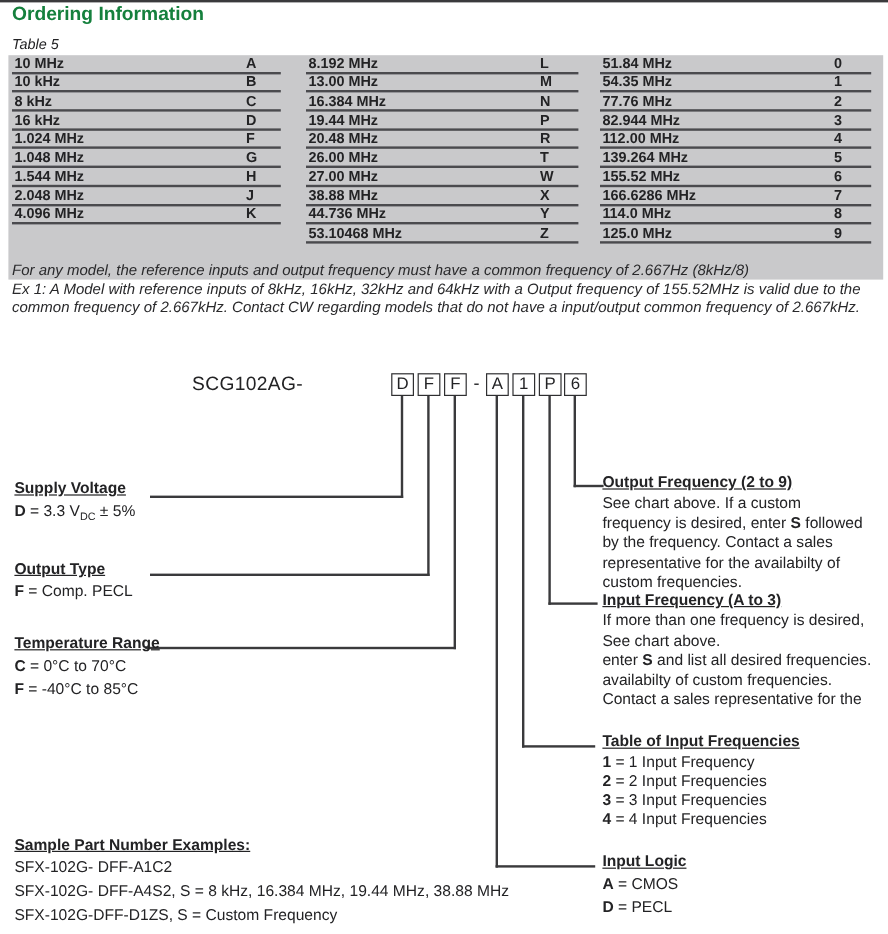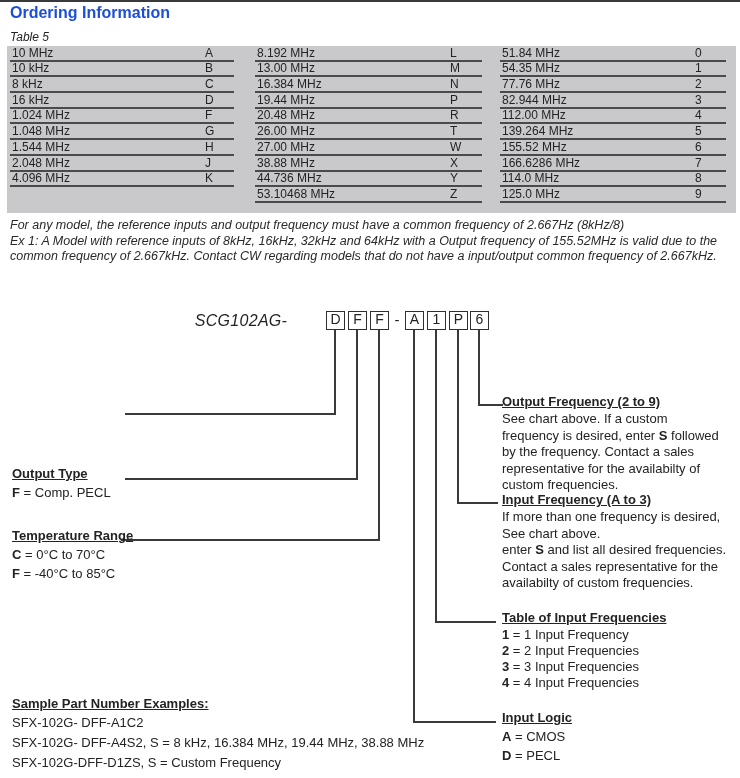--- a/index.html
+++ b/index.html
@@ -1,37 +1,37 @@
 <!DOCTYPE html>
 <html><head>
 <meta charset="utf-8">
 <style>
   html,body { margin:0; padding:0; background:#ffffff; }
   .page {
     position:relative; width:740px; height:778px; background:#ffffff;
     font-family:"Liberation Sans", sans-serif; color:#232325; overflow:hidden;
   }
   .top-rule { position:absolute; left:0; top:0; width:740px; height:2px; background:#3a3a3c; }
-  .title { position:absolute; left:10px; top:4px; font-size:16px; font-weight:bold; color:#1d4ed8; }
+  .title { position:absolute; left:10px; top:4px; font-size:16px; font-weight:bold; color:#15803d; }
   .table-label { position:absolute; left:10px; top:30px; font-size:12px; font-style:italic; }
 
   
-  .otable { position:absolute; left:7px; top:46px; width:729px; height:167px; background:#c9c9cb; }
+  .otable { position:absolute; left:7px; top:46px; width:729px; height:187px; background:#c9c9cb;font-weight:bold; }
   .ocol { position:absolute; top:0; }
   .ocol-1 { left:3px;  width:224px; }
   .ocol-2 { left:248px; width:227px; }
   .ocol-3 { left:493px; width:226px; }
   .orow { position:relative; height:13.7px; border-bottom:2px solid #4a4a4e; font-size:12px; }
   .orow .freq { position:absolute; left:2px; bottom:0px; white-space:nowrap; }
   .orow .code { position:absolute; left:195px; bottom:0px; }
 
   .notes { position:absolute; left:10px; top:218px; font-size:12.5px; font-style:italic; line-height:15.5px; color:#29292b; white-space:nowrap; }
 
   
-  .pn-prefix { position:absolute; left:160px; top:312px; width:162px; text-align:center; font-size:16px; letter-spacing:0.3px;font-style:italic; }
+  .pn-prefix { position:absolute; left:160px; top:312px; width:162px; text-align:left; font-size:16px; letter-spacing:0.3px; }
   .pn-box { position:absolute; top:311px; width:19px; height:19px; border:1.5px solid #2f2f31; box-sizing:border-box; text-align:center; font-size:14px; line-height:15px; }
   .pn-dash { position:absolute; left:390px; top:311px; width:14px; text-align:center; font-size:15px; }
 
   
   .vline, .hline { position:absolute; background:#3a3a3c; }
   .vline { width:2px; }
   .hline { height:2px; }
 
   
   .callout { position:absolute; font-size:13px; line-height:19px; }
@@ -200,20 +200,24 @@
   <div class="hline" style="left:121px; top:539px; width:259px;"></div>
   <div class="vline" style="left:413px; top:330px; height:393px;"></div>
   <div class="hline" style="left:413px; top:721px; width:83px;"></div>
   <div class="vline" style="left:435px; top:330px; height:293px;"></div>
   <div class="hline" style="left:435px; top:621px; width:61px;"></div>
   <div class="vline" style="left:457px; top:330px; height:174px;"></div>
   <div class="hline" style="left:457px; top:502px; width:41px;"></div>
   <div class="vline" style="left:478px; top:330px; height:76px;"></div>
   <div class="hline" style="left:478px; top:404px; width:25px;"></div>
 
+  <div class="callout" style="left:12px; top:397px;">
+    <div class="callout-title">Supply Voltage</div>
+    <div><b>D</b><span> = 3.3 V</span><sub class="vdc">DC</sub><span> ± 5%</span></div>
+  </div>
 
   <div class="callout" style="left:12px; top:464px;">
     <div class="callout-title">Output Type</div>
     <div class="entries">
         <div><b>F</b> = Comp. PECL</div>
       </div>
   </div>
 
   <div class="callout" style="left:12px; top:526px;">
     <div class="callout-title">Temperature Range</div>
@@ -233,22 +237,22 @@
         <div>custom frequencies.</div>
       </div>
   </div>
 
   <div class="callout co-right" style="top:490px;">
     <div class="callout-title">Input Frequency (A to 3)</div>
     <div class="body">
         <div>If more than one frequency is desired,</div>
         <div>See chart above.</div>
         <div>enter <b>S</b> and list all desired frequencies.</div>
+        <div>availabilty of custom frequencies.</div>
         <div>Contact a sales representative for the</div>
-        <div>availabilty of custom frequencies.</div>
       </div>
   </div>
 
   <div class="callout co-right" style="top:608px;">
     <div class="callout-title">Table of Input Frequencies</div>
     <div class="entries entries-tight">
         <div><b>1</b> = 1 Input Frequency</div>
         <div><b>2</b> = 2 Input Frequencies</div>
         <div><b>3</b> = 3 Input Frequencies</div>
         <div><b>4</b> = 4 Input Frequencies</div>

